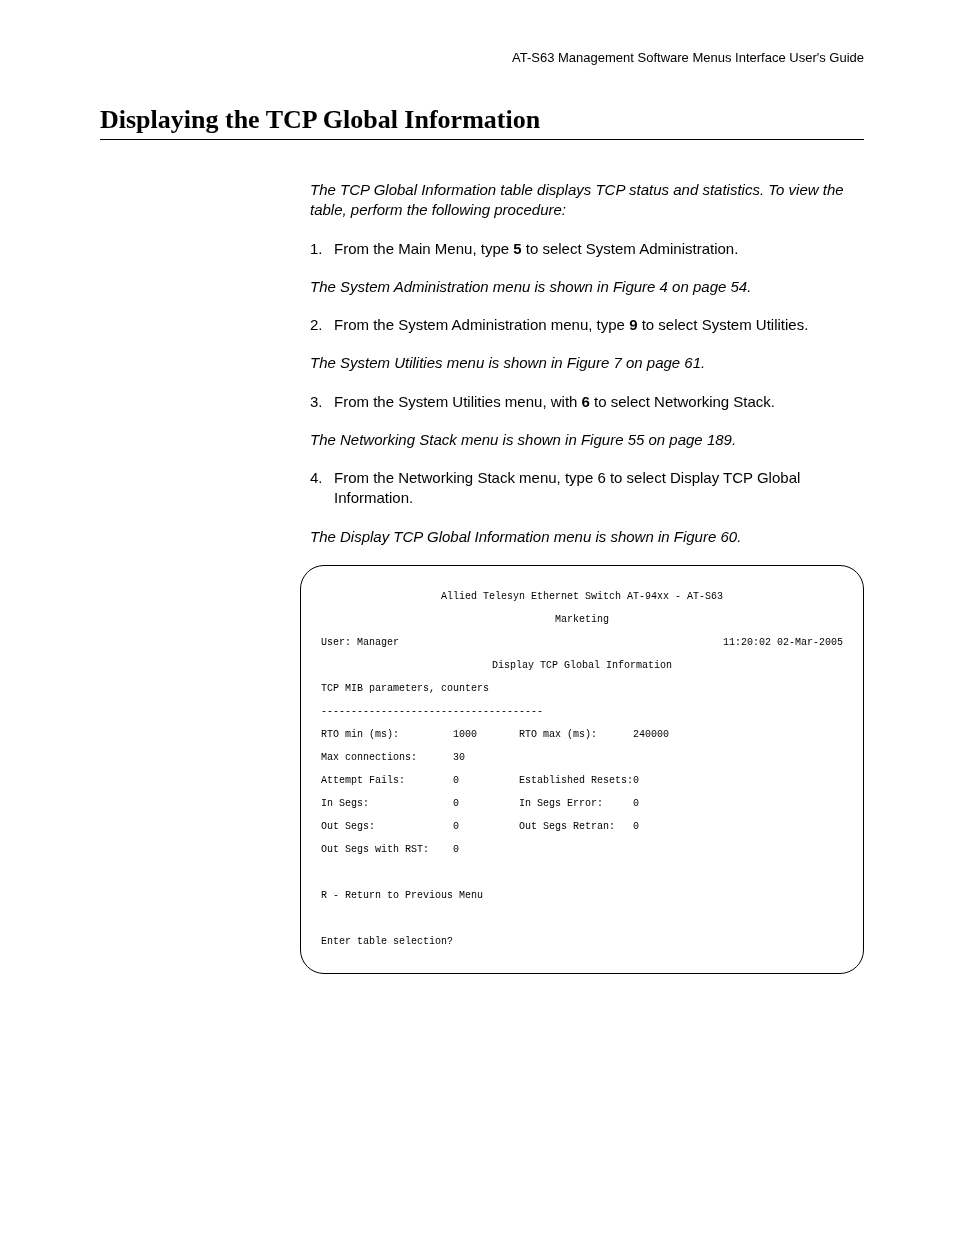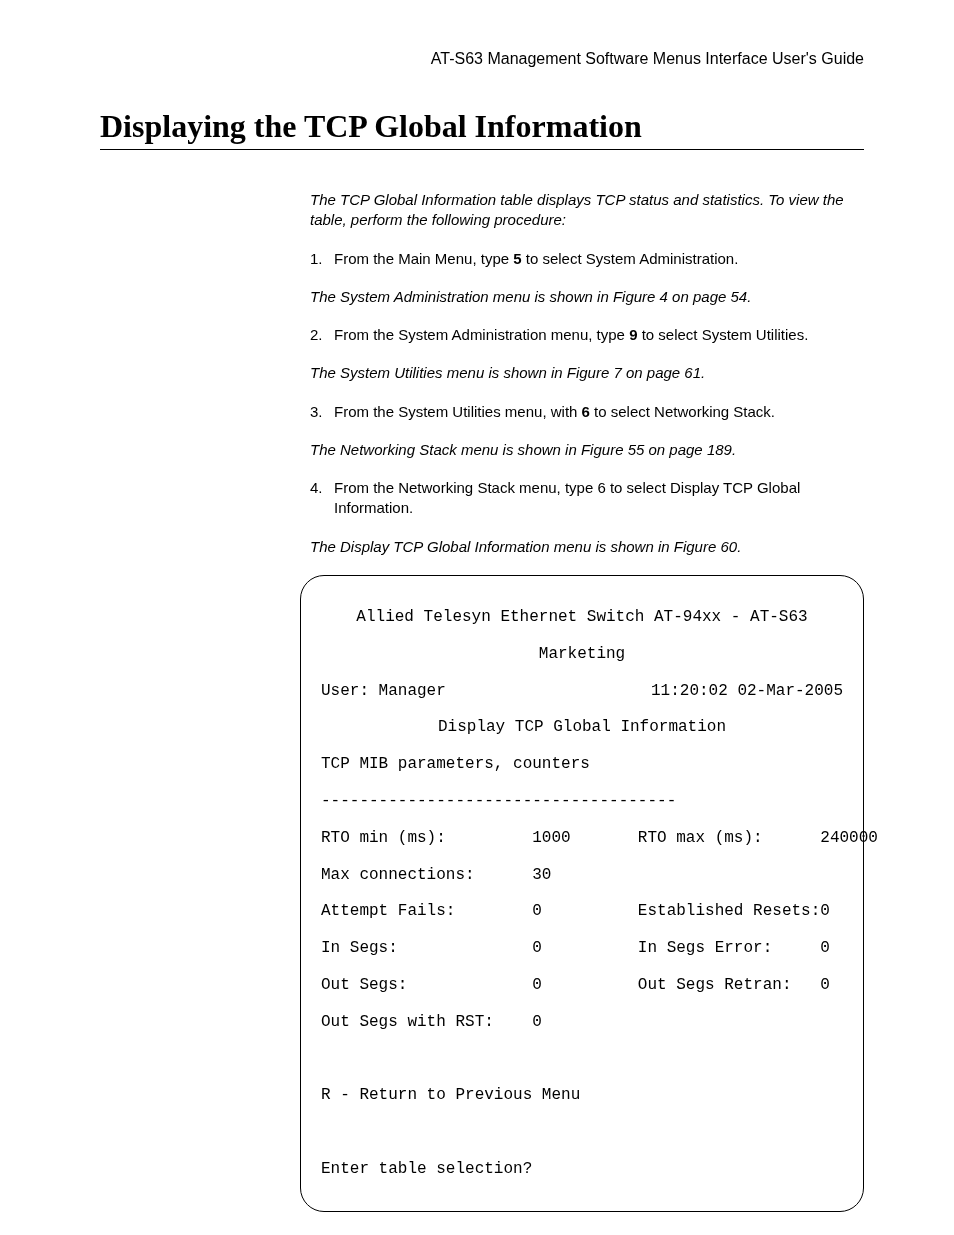--- a/index.html
+++ b/index.html
@@ -12,27 +12,27 @@
   }
   .page {
     padding: 50px 90px 60px 100px;
     box-sizing: border-box;
     width: 954px;
     min-height: 1235px;
     position: relative;
   }
   .running-head {
     text-align: right;
-    font-size: 16px;
+    font-size: 13px;
     margin-bottom: 40px;
   }
   h1.section-title {
     font-family: "Times New Roman", Times, serif;
     font-weight: bold;
-    font-size: 32px;
+    font-size: 26px;
     margin: 10px 0 4px 0;
   }
   .rule {
     border-top: 1px solid #000;
     margin-bottom: 40px;
   }
   .body-block {
     margin-left: 210px;
     font-size: 15px;
     line-height: 1.35;
@@ -41,21 +41,21 @@
   .step { display: flex; margin-bottom: 18px; }
   .step-num { width: 24px; flex-shrink: 0; }
   .step-text { flex: 1; }
   .step-follow { margin: 0 0 18px 24px; }
   .bold { font-weight: bold; }
   .terminal {
     border: 1px solid #000;
     border-radius: 24px;
     padding: 14px 20px;
     font-family: "Courier New", Courier, monospace;
-    font-size: 16px;
+    font-size: 10px;
     line-height: 1.15;
     white-space: pre;
     margin: 8px 0 24px -10px;
   }
   .term-center { text-align: center; }
   .term-row { display: flex; justify-content: space-between; align-items: flex-end; }
 </style>
 </head>
 <body>
 

